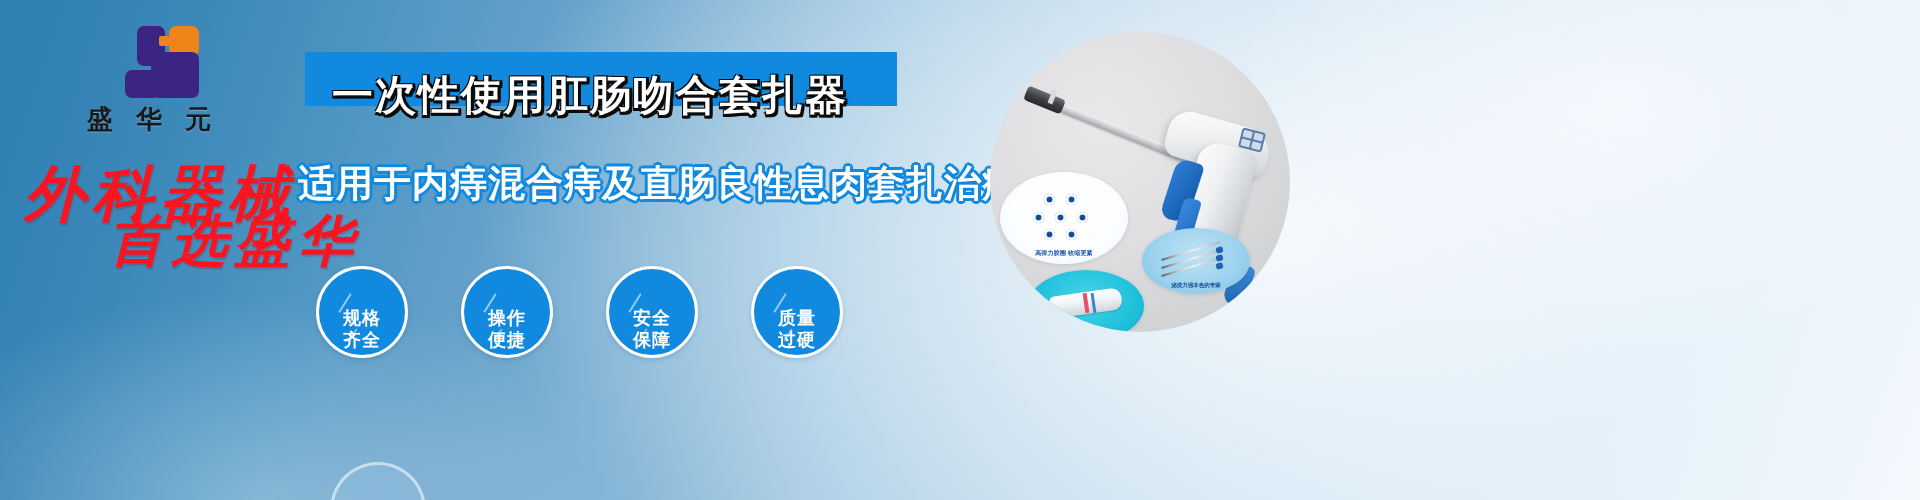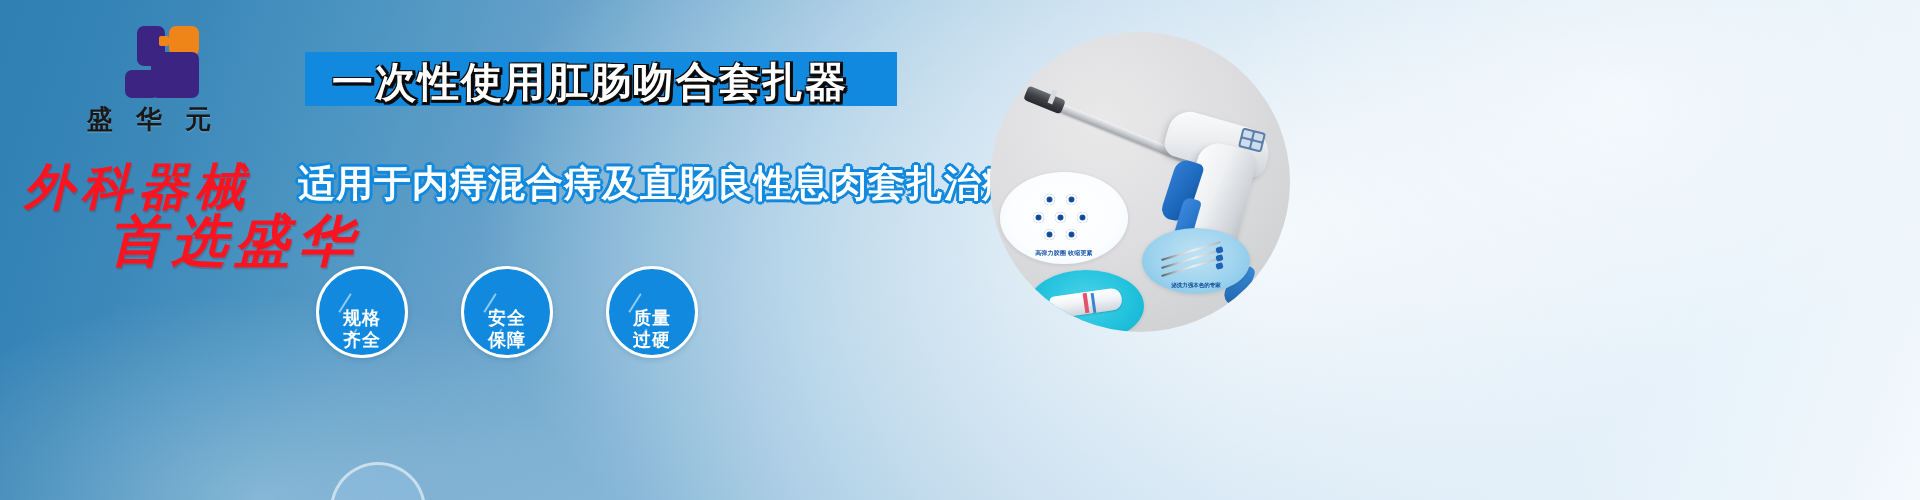--- a/index.html
+++ b/index.html
@@ -75,33 +75,33 @@
   .calli {
     position:absolute;
     color:#fb1420;
     font-family:"DejaVu Serif", serif;
     font-weight:bold;
     font-style:italic;
     letter-spacing:7px;
     text-shadow:1px 2px 1px rgba(120,0,0,0.20);
     white-space:nowrap;
   }
-  .calli-1 { left:24px;  top:154px; font-size:50px; }
+  .calli-1 { left:24px;  top:154px; font-size:61px; }
   .calli-2 { left:108px; top:204px; font-size:56px; }
 
   
   .title-bar {
     position:absolute;
     left:305px; top:52px;
     width:592px; height:54px;
     background:#1189de;
   }
   .title-text {
     position:absolute;
-    left:332px; top:55px;
+    left:332px; top:68px;
     width:560px;
     font-size:41px;
     font-weight:bold;
     letter-spacing:2px;
     color:#ffffff;
     white-space:nowrap;
     text-shadow:
        3px 3px 0 #0b0b0b,
        3px -1px 0 #0b0b0b,
       -1px 3px 0 #0b0b0b,
@@ -408,20 +408,26 @@
   <div class="title-text">一次性使用肛肠吻合套扎器</div>
 
   <div class="subtitle">适用于内痔混合痔及直肠良性息肉套扎治疗</div>
 
   <div class="badges">
     <div class="badge">
       <span class="badge-line"></span>
         <span class="badge-line2"></span>
       <span>规格</span>
       <span>齐全</span>
+    </div>
+    <div class="badge">
+      <span class="badge-line"></span>
+        <span class="badge-line2"></span>
+      <span>操作</span>
+      <span>便捷</span>
     </div>
     <div class="badge">
       <span class="badge-line"></span>
         <span class="badge-line2"></span>
       <span>安全</span>
       <span>保障</span>
     </div>
     <div class="badge">
       <span class="badge-line"></span>
         <span class="badge-line2"></span>

